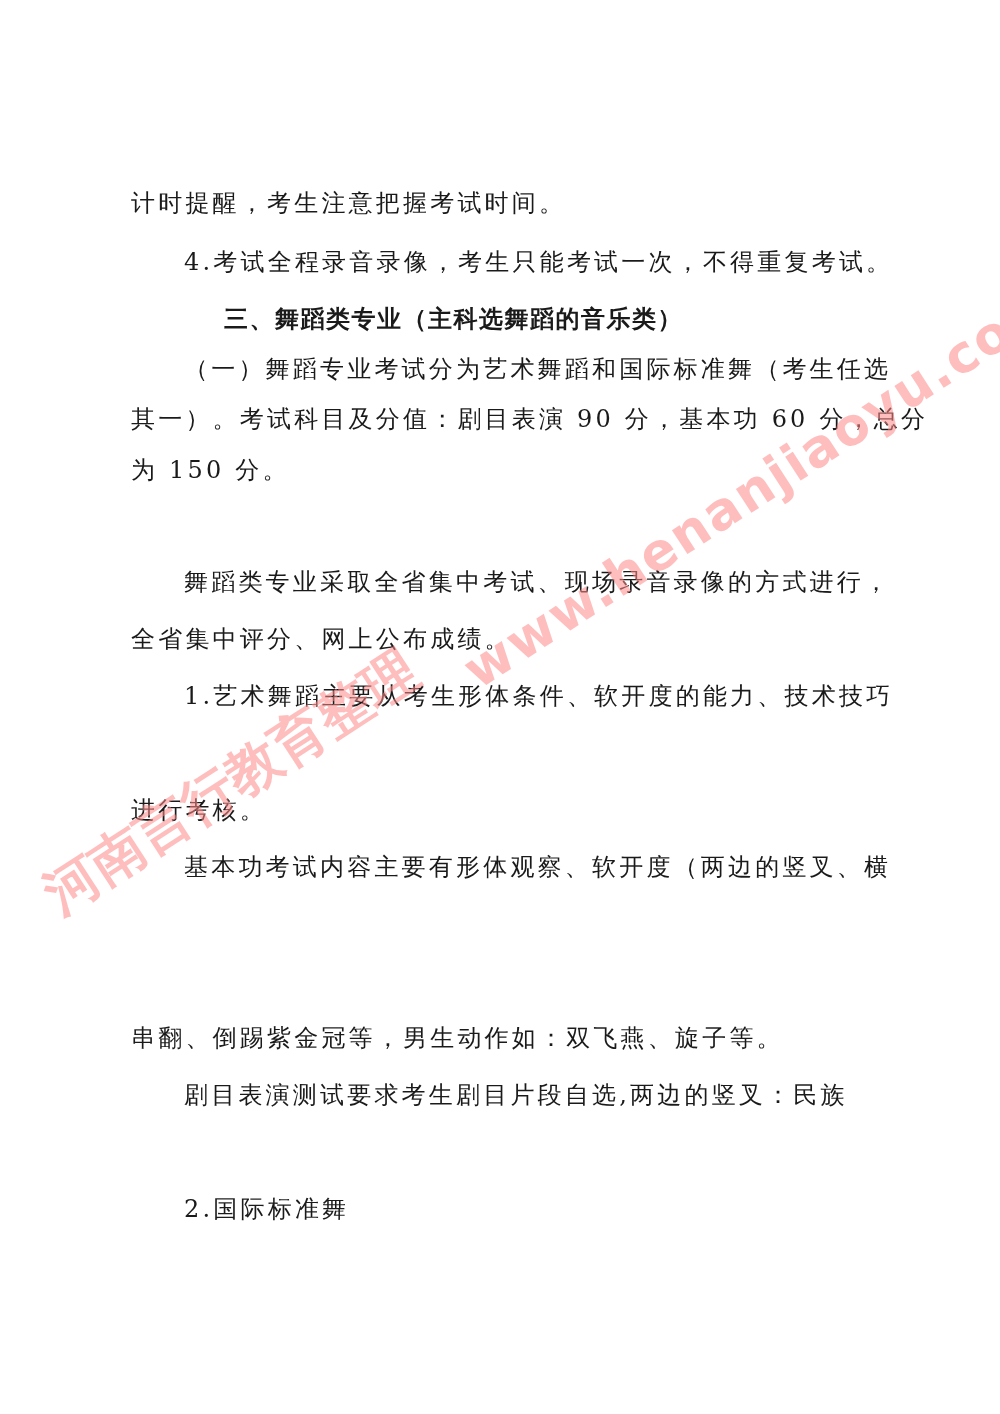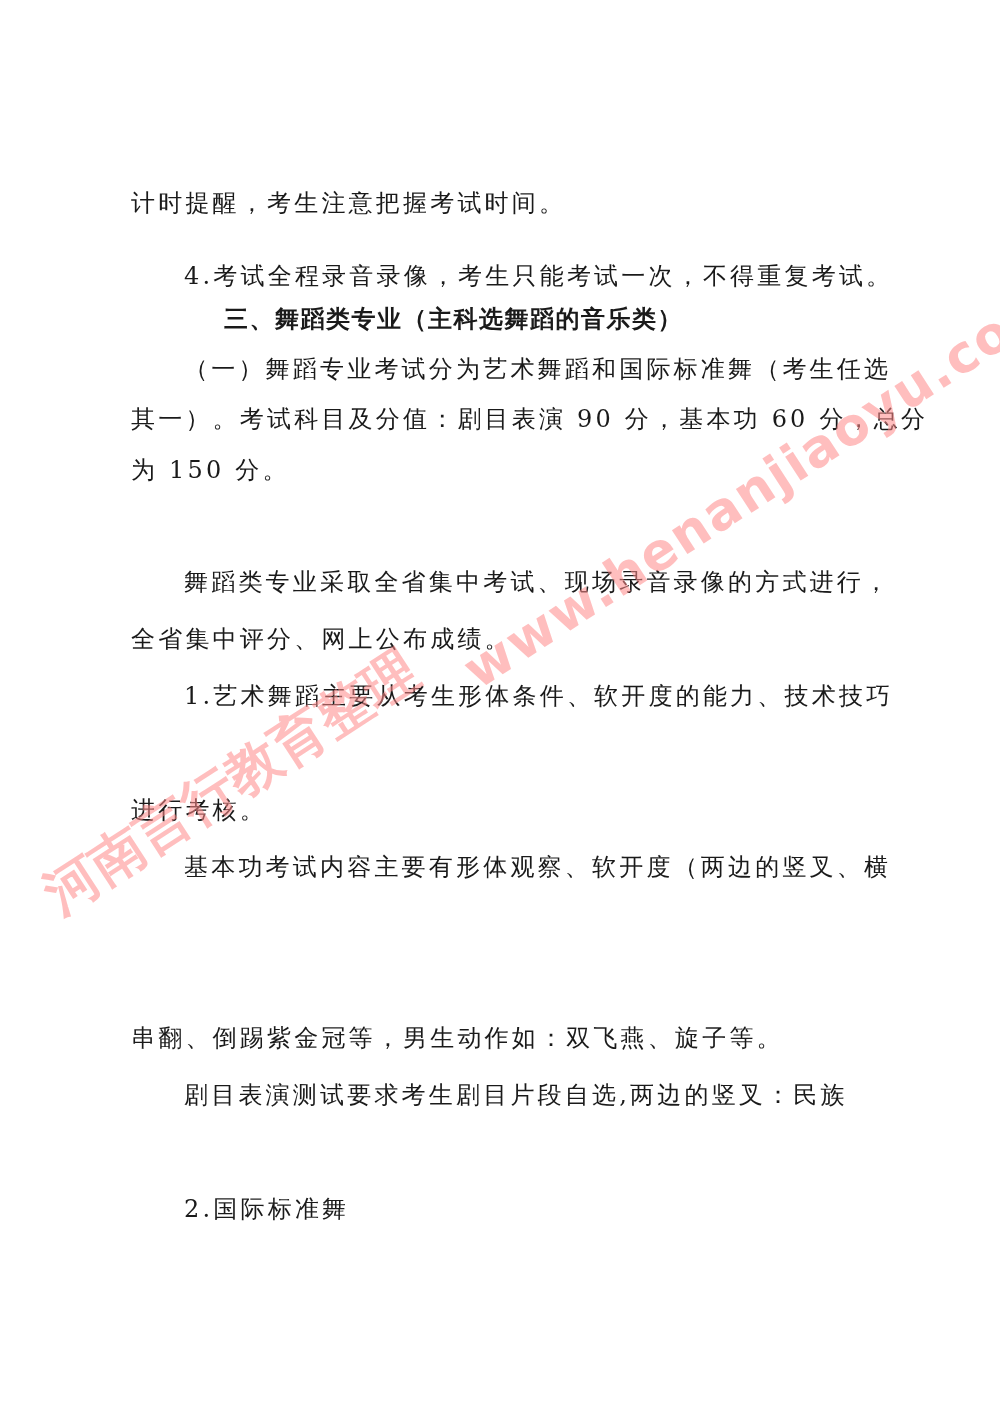--- a/index.html
+++ b/index.html
@@ -61,21 +61,21 @@
     font-size: 52px;
     transform: rotate(-33deg);
     letter-spacing: 2px;
   }
 </style>
 </head>
 <body>
 
 <div class="page">
   <div class="line" style="top:188px">计时提醒，考生注意把握考试时间。</div>
-  <div class="line indent" style="top:261px">4.考试全程录音录像，考生只能考试一次，不得重复考试。</div>
+  <div class="line indent" style="top:247px">4.考试全程录音录像，考生只能考试一次，不得重复考试。</div>
   <div class="line indent bold" style="top:304px">三、舞蹈类专业（主科选舞蹈的音乐类）</div>
   <div class="line indent" style="top:354px; left:184px">（一）舞蹈专业考试分为艺术舞蹈和国际标准舞（考生任选</div>
   <div class="line" style="top:404px">其一）。考试科目及分值：剧目表演 90 分，基本功 60 分，总分</div>
   <div class="line" style="top:455px">为 150 分。</div>
   <div class="line indent" style="top:567px">舞蹈类专业采取全省集中考试、现场录音录像的方式进行，</div>
   <div class="line" style="top:624px">全省集中评分、网上公布成绩。</div>
   <div class="line indent" style="top:681px">1.艺术舞蹈主要从考生形体条件、软开度的能力、技术技巧</div>
   <div class="line" style="top:795px">进行考核。</div>
   <div class="line indent" style="top:852px">基本功考试内容主要有形体观察、软开度（两边的竖叉、横</div>
   <div class="line" style="top:1023px">串翻、倒踢紫金冠等，男生动作如：双飞燕、旋子等。</div>

